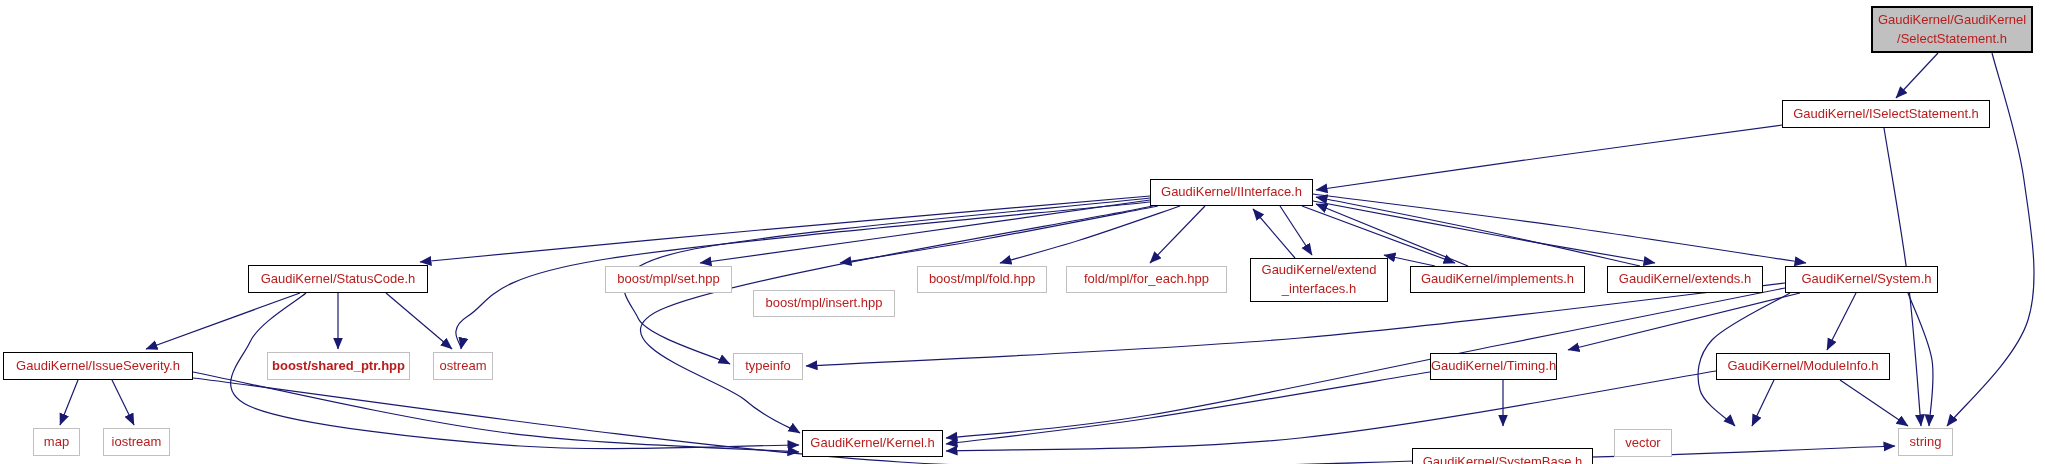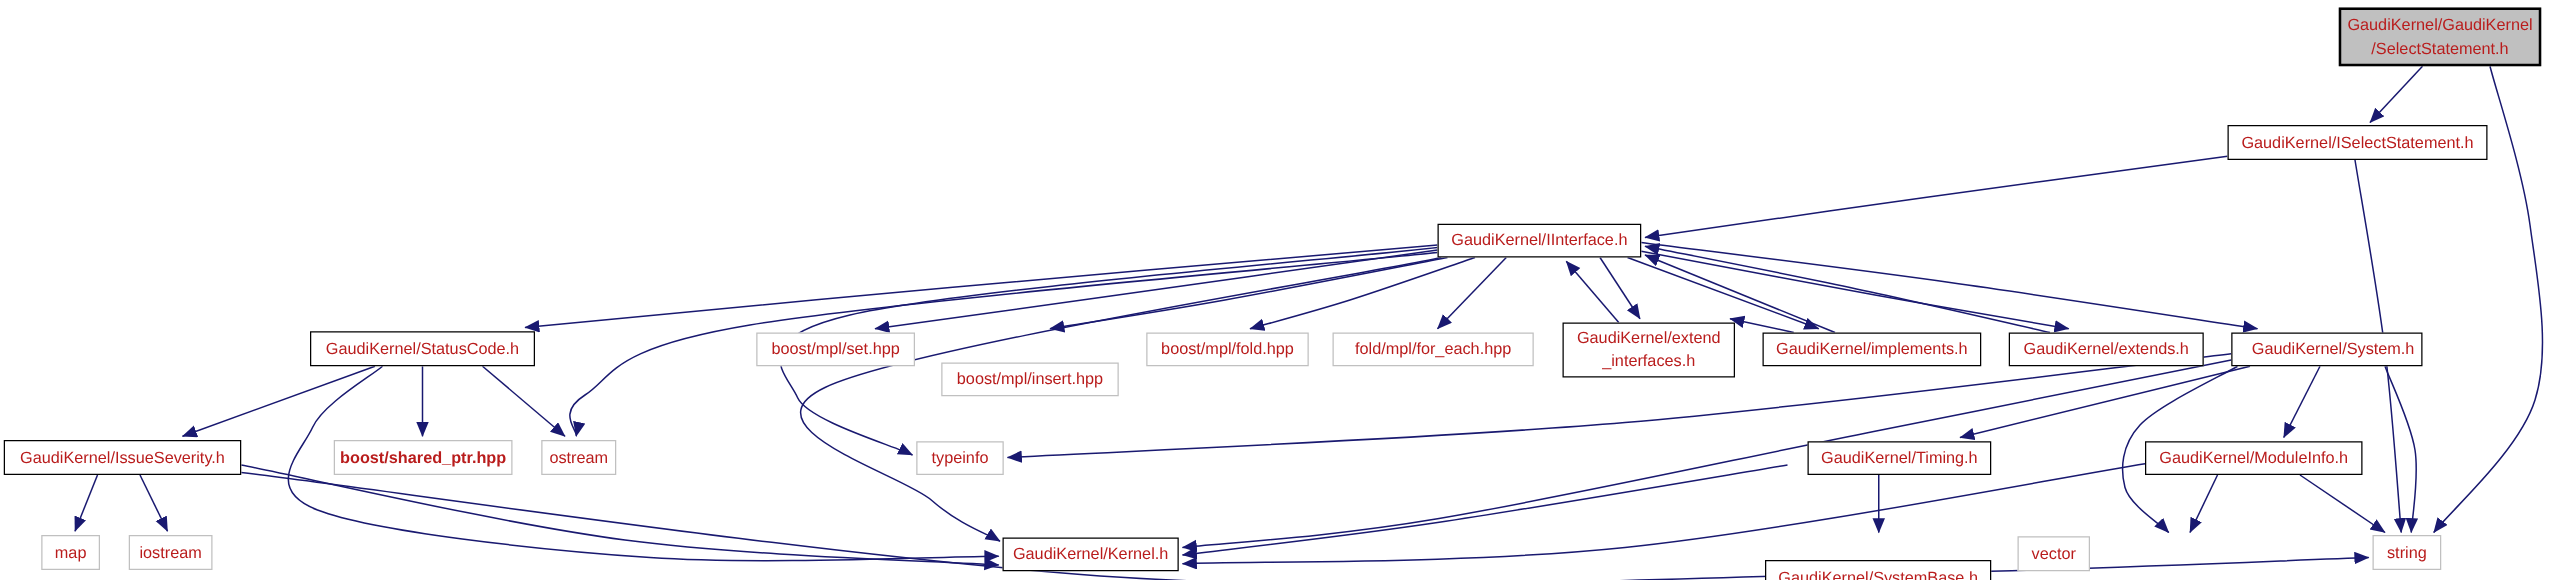--- a/index.html
+++ b/index.html
@@ -91,21 +91,21 @@
       <div class="node external" style="left: 1066px; top: 266px; width: 161px; height: 27px;">fold/mpl/for_each.hpp</div>
       <div class="node internal" style="left: 1250px; top: 258px; width: 138px; height: 44px;">GaudiKernel/extend
 _interfaces.h</div>
       <div class="node internal" style="left: 1410px; top: 266px; width: 175px; height: 27px;">GaudiKernel/implements.h</div>
       <div class="node internal" style="left: 1607px; top: 266px; width: 156px; height: 27px;">GaudiKernel/extends.h</div>
       <div class="node internal" style="left: 1785px; top: 266px; width: 153px; height: 27px; padding-left: 12px;">GaudiKernel/System.h</div>
       <div class="node internal" style="left: 3px; top: 352px; width: 190px; height: 28px;">GaudiKernel/IssueSeverity.h</div>
       <div class="node external" style="left: 267px; top: 352px; width: 143px; height: 28px; font-weight: bold;">boost/shared_ptr.hpp</div>
       <div class="node external" style="left: 433px; top: 352px; width: 60px; height: 28px;">ostream</div>
       <div class="node external" style="left: 733px; top: 353px; width: 70px; height: 27px;">typeinfo</div>
-      <div class="node internal" style="left: 1430px; top: 353px; width: 147px; height: 27px; margin-left: 16px;">GaudiKernel/Timing.h</div>
+      <div class="node internal" style="left: 1430px; top: 353px; width: 127px; height: 27px;">GaudiKernel/Timing.h</div>
       <div class="node internal" style="left: 1716px; top: 353px; width: 174px; height: 27px;">GaudiKernel/ModuleInfo.h</div>
       <div class="node external" style="left: 33px; top: 428px; width: 47px; height: 28px;">map</div>
       <div class="node external" style="left: 103px; top: 428px; width: 67px; height: 28px;">iostream</div>
       <div class="node internal" style="left: 802px; top: 430px; width: 141px; height: 27px;">GaudiKernel/Kernel.h</div>
       <div class="node internal" style="left: 1412px; top: 448px; width: 181px; height: 28px;">GaudiKernel/SystemBase.h</div>
       <div class="node external" style="left: 1614px; top: 429px; width: 58px; height: 28px;">vector</div>
       <div class="node external" style="left: 1898px; top: 428px; width: 55px; height: 28px;">string</div>
     </div>
 </div>
 

